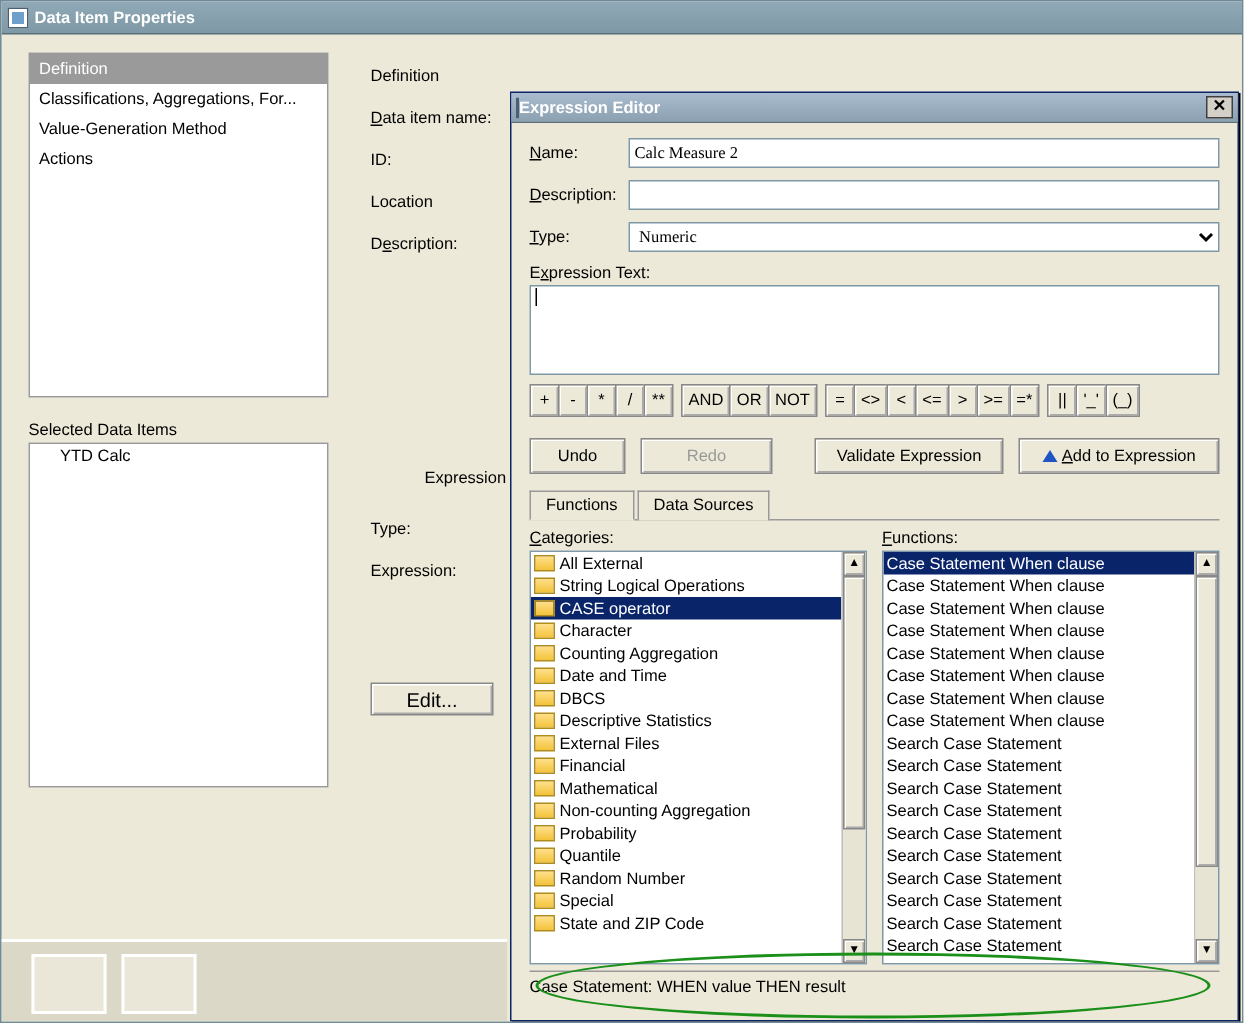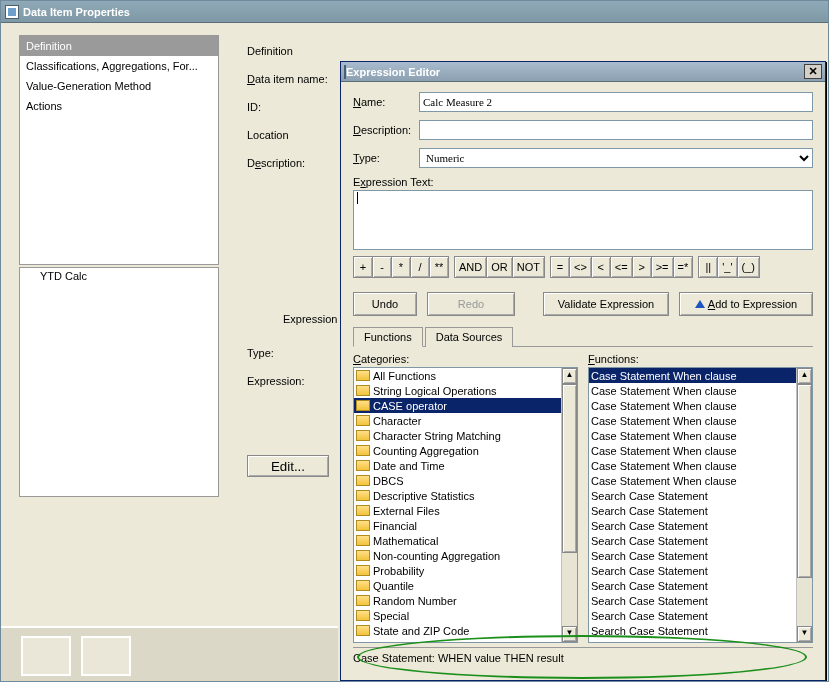--- a/index.html
+++ b/index.html
@@ -75,20 +75,21 @@
   </div>
 
   <div class="main-body">
     <div class="left-panel">
       <div class="nav-box">
         <div class="nav-item selected"><span>Definition</span></div>
         <div class="nav-item"><span>Classifications, Aggregations, For...</span></div>
         <div class="nav-item"><span>Value-Generation Method</span></div>
         <div class="nav-item"><span>Actions</span></div>
       </div>
+      <div class="sd-label">Selected Data Items</div>
       <div class="sd-box">
         <span>YTD Calc</span>
       </div>
     </div>
 
     <div class="right-col">
       <div class="form-row">
           <span class="lbl">Definition</span>
         </div>
       <div class="form-row">
@@ -207,37 +208,33 @@
         <div class="tab"><span>Data Sources</span></div>
       </div>
 
       <div class="lists-row">
         <div class="list-col">
           <div class="list-label"><span class="under">C</span>ategories:</div>
           <div class="listbox">
             <div class="inner" id="cat-list">
                 <div class="li">
                   <span class="folder"></span>
-                  <span>All Functions</span>
+                  <span>All External</span>
                 </div>
                 <div class="li">
                   <span class="folder"></span>
                   <span>String Logical Operations</span>
                 </div>
                 <div class="li selected">
                   <span class="folder"></span>
                   <span>CASE operator</span>
                 </div>
                 <div class="li">
                   <span class="folder"></span>
                   <span>Character</span>
-                </div>
-                <div class="li">
-                  <span class="folder"></span>
-                  <span>Character String Matching</span>
                 </div>
                 <div class="li">
                   <span class="folder"></span>
                   <span>Counting Aggregation</span>
                 </div>
                 <div class="li">
                   <span class="folder"></span>
                   <span>Date and Time</span>
                 </div>
                 <div class="li">

